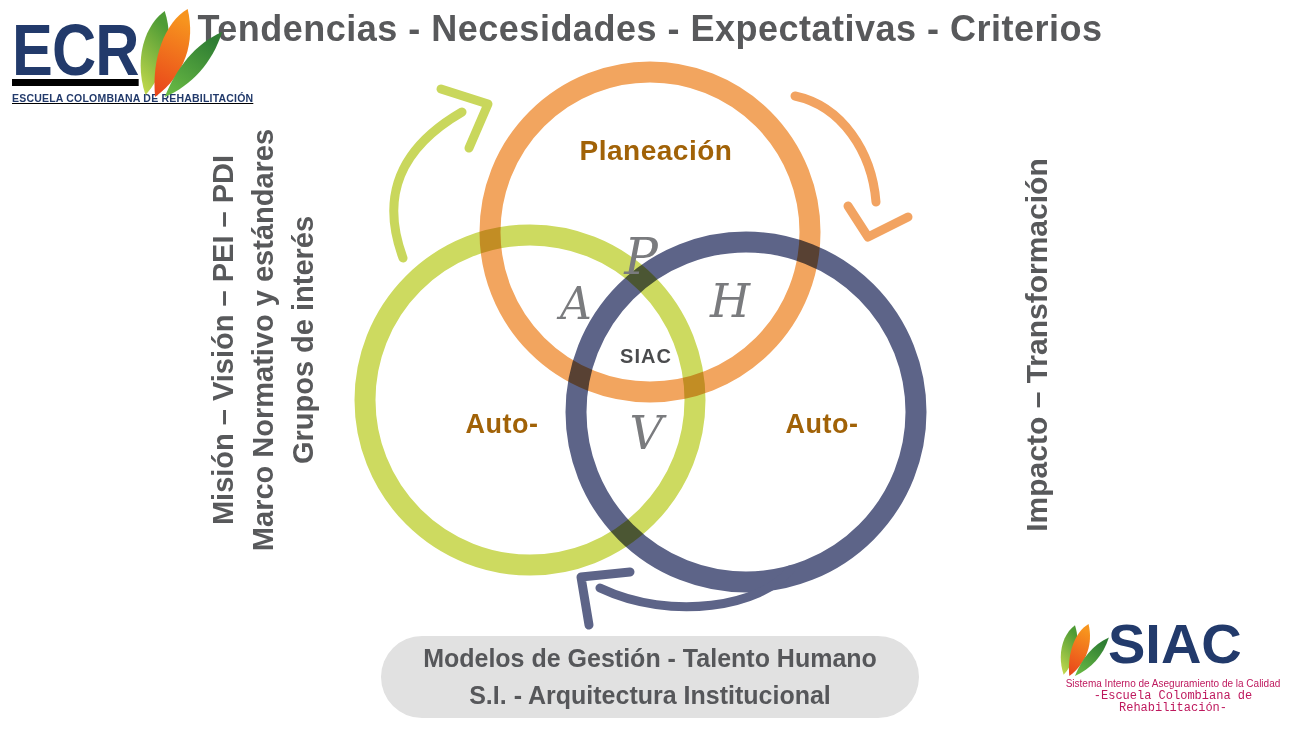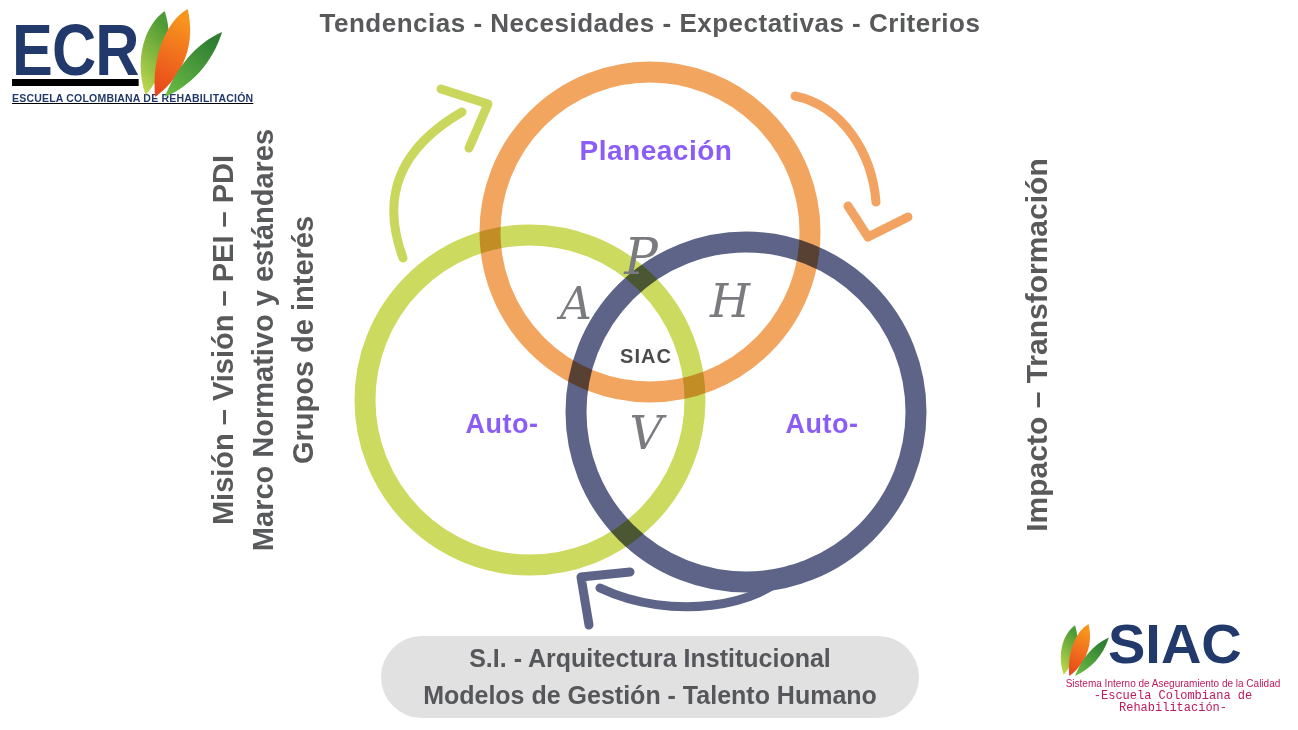--- a/index.html
+++ b/index.html
@@ -4,21 +4,21 @@
 <style>
   html,body{margin:0;padding:0;}
   body{
     width:1298px;height:730px;position:relative;overflow:hidden;
     background:#ffffff;font-family:"Liberation Sans", sans-serif;
   }
 
   
   .main-title{
     position:absolute;left:160px;top:8px;width:980px;text-align:center;
-    font-size:26px;font-weight:bold;color:#58595B;letter-spacing:.5px;
+    font-size:36px;font-weight:bold;color:#58595B;letter-spacing:.5px;
   }
 
   
   .ecr-logo{position:absolute;left:12px;top:14px;width:222px;text-decoration:underline;}
   .ecr-word{
     font-size:72px;line-height:72px;font-weight:bold;color:#223A6B;
     transform:scaleX(.85);transform-origin:left top;letter-spacing:-1px;
   }
   .ecr-leaves{position:absolute;left:124px;top:-8px;}
   .ecr-sub{
@@ -35,21 +35,21 @@
   .right-text{
     position:absolute;left:1037px;top:345px;width:480px;
     transform:translate(-50%,-50%) rotate(-90deg);
     text-align:center;font-weight:bold;color:#58595B;
     font-size:30px;white-space:nowrap;
   }
 
   
   .vlabel{
     position:absolute;transform:translate(-50%,-50%);
-    text-align:center;font-weight:bold;color:#8b5cf6;letter-spacing:.5px;
+    text-align:center;font-weight:bold;color:#a16207;letter-spacing:.5px;
   }
   .lbl-planeacion{left:656px;top:151px;font-size:28px;}
   .lbl-autor{left:502px;top:424px;font-size:27px;line-height:42px;}
   .lbl-autoe{left:822px;top:424px;font-size:27px;line-height:42px;}
 
   .phva{
     position:absolute;transform:translate(-50%,-50%);
     font-family:"DejaVu Serif", serif;font-style:italic;color:#7A7B7E;
   }
   .ph-p{left:641px;top:257px;font-size:50px;}
@@ -152,22 +152,22 @@
 </div>
 
 <div class="phva ph-p">P</div>
 <div class="phva ph-a">A</div>
 <div class="phva ph-h">H</div>
 <div class="phva ph-v">V</div>
 
 <div class="center-siac">SIAC</div>
 
 <div class="bottom-box">
+  <div>Modelos de Gestión - Talento Humano</div>
   <div>S.I. - Arquitectura Institucional</div>
-  <div>Modelos de Gestión - Talento Humano</div>
 </div>
 
 <div class="siac-logo">
   <svg class="siac-leaves" width="52" height="60" viewBox="0 0 92 96">
     <path d="M10 92 C -2 56, 8 20, 30 4 C 40 34, 32 66, 10 92 Z" fill="url(#lg-lime)"></path>
     <path d="M20 94 C 16 54, 30 16, 54 2 C 62 36, 52 70, 20 94 Z" fill="url(#lg-orange)"></path>
     <path d="M30 94 C 42 64, 62 38, 90 26 C 80 58, 58 82, 30 94 Z" fill="url(#lg-green)"></path>
   </svg>
   <div class="siac-word">SIAC</div>
   <div class="siac-caps">

